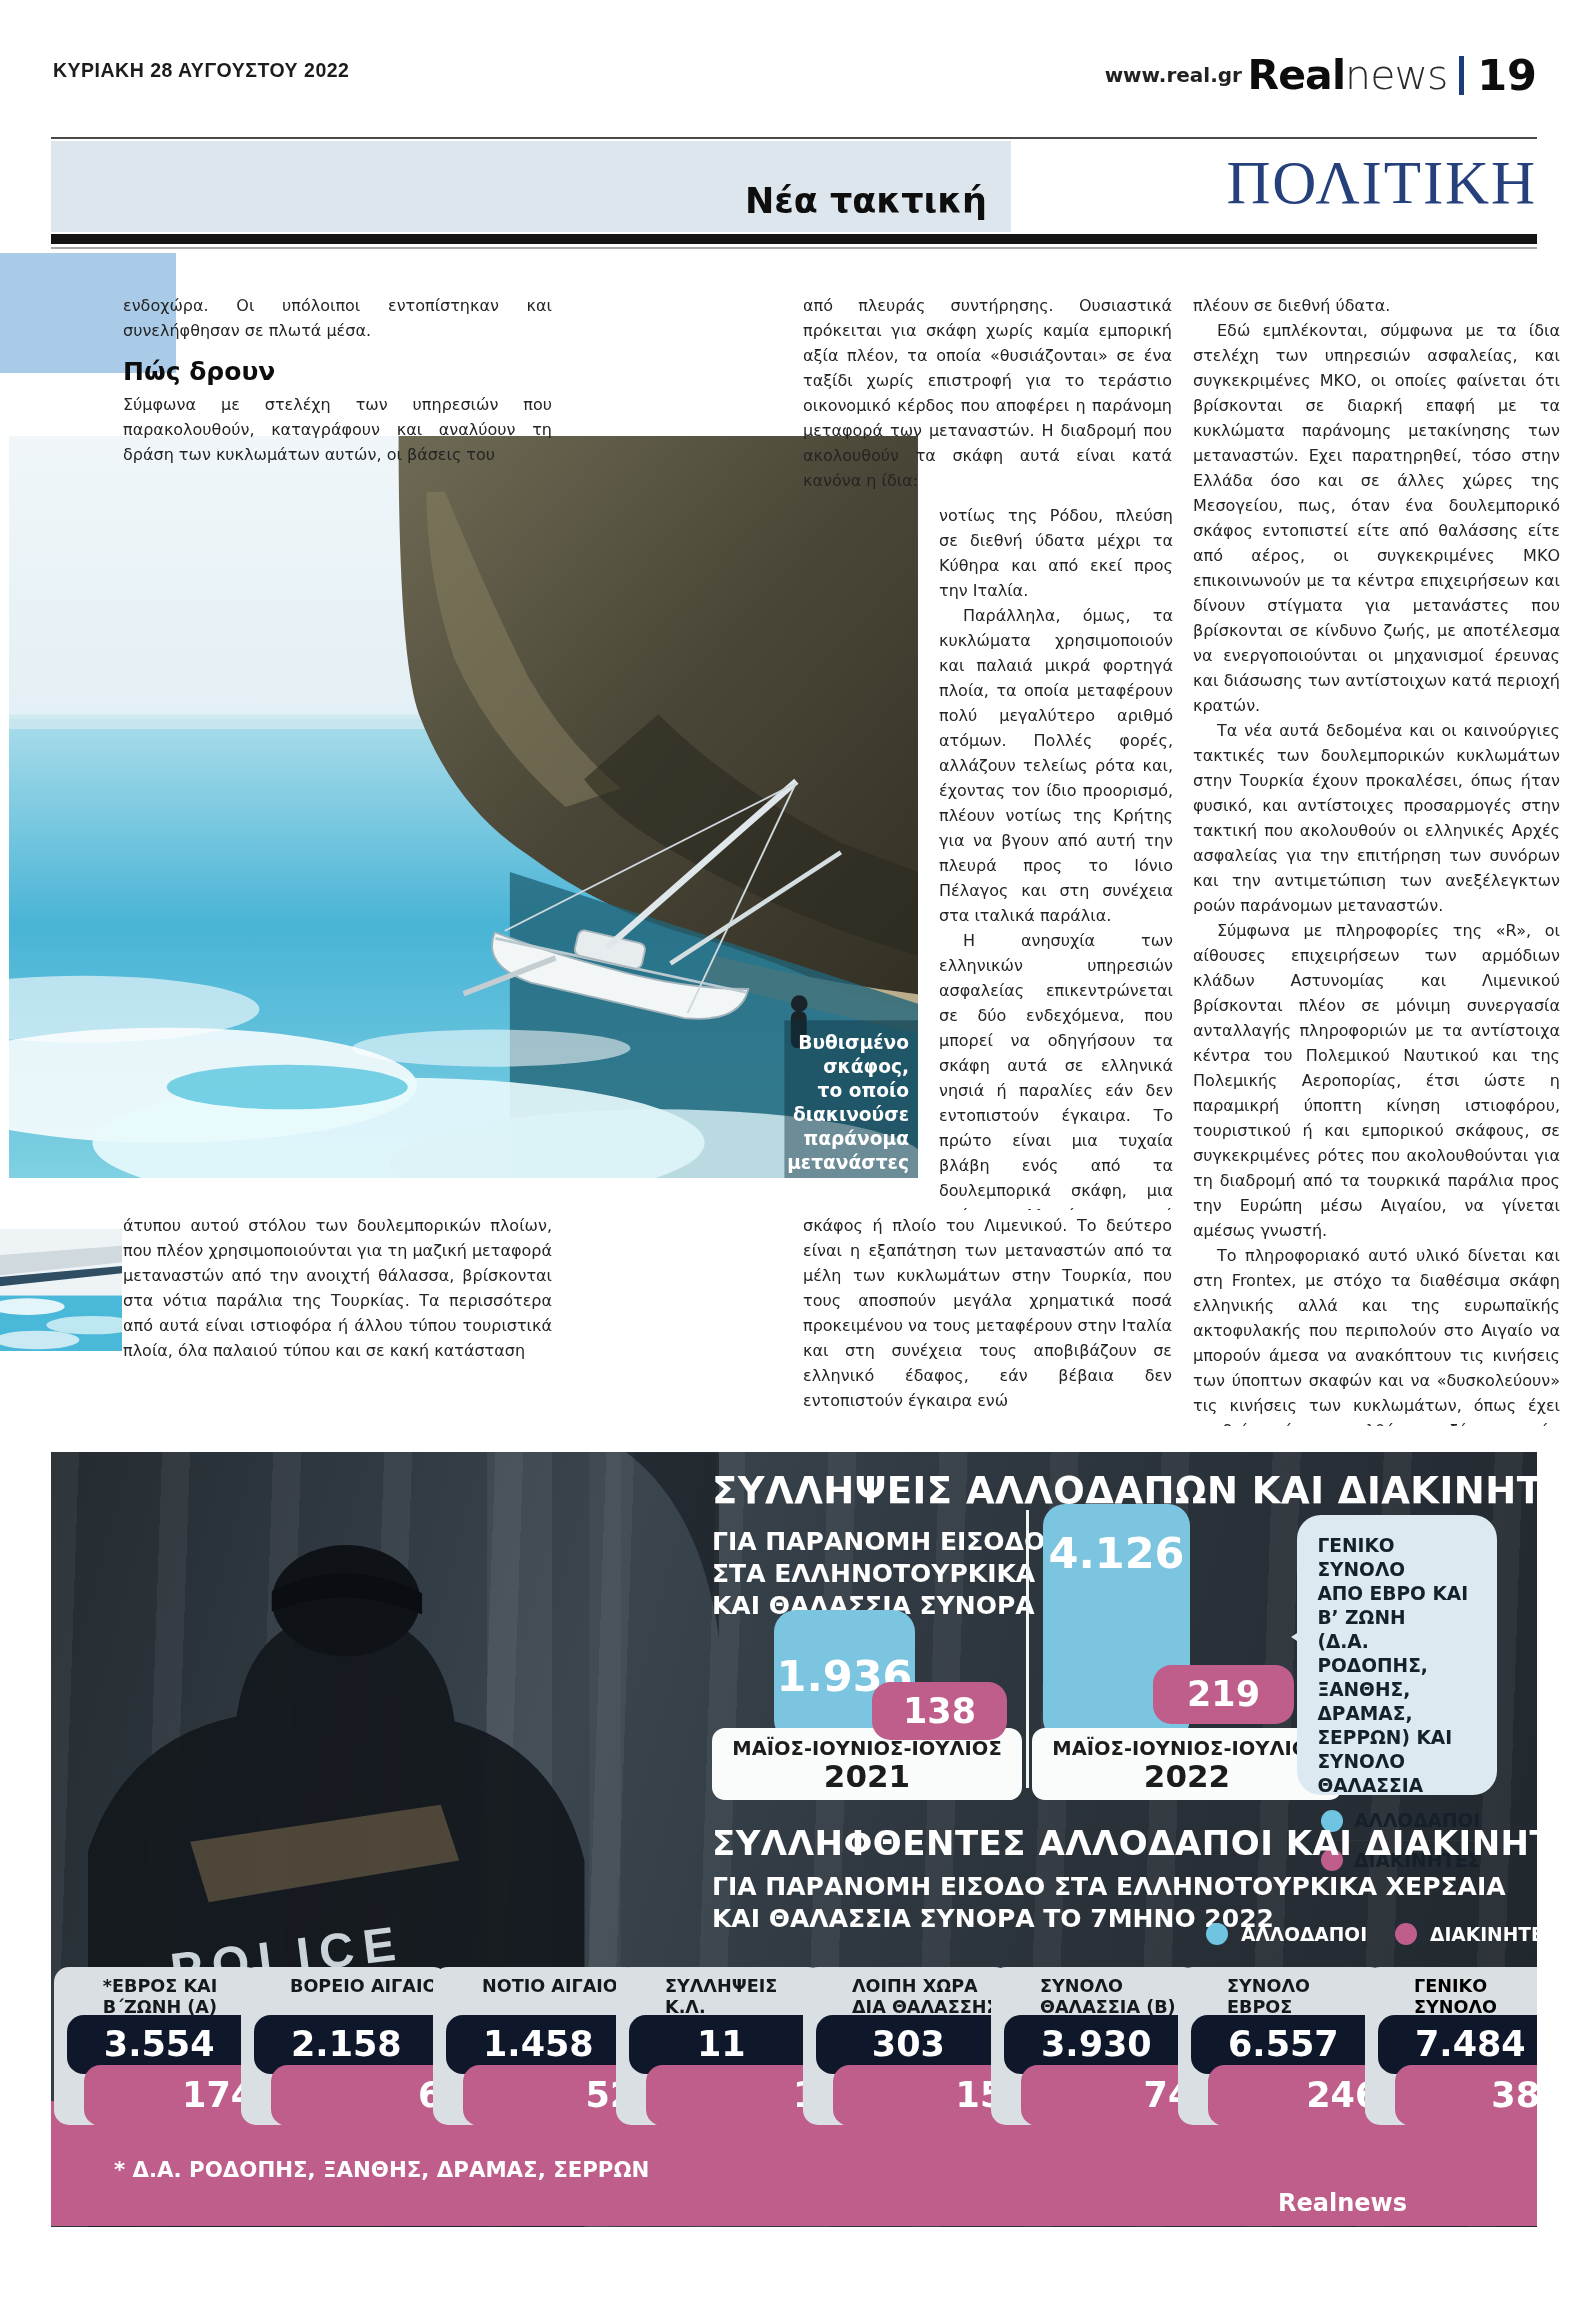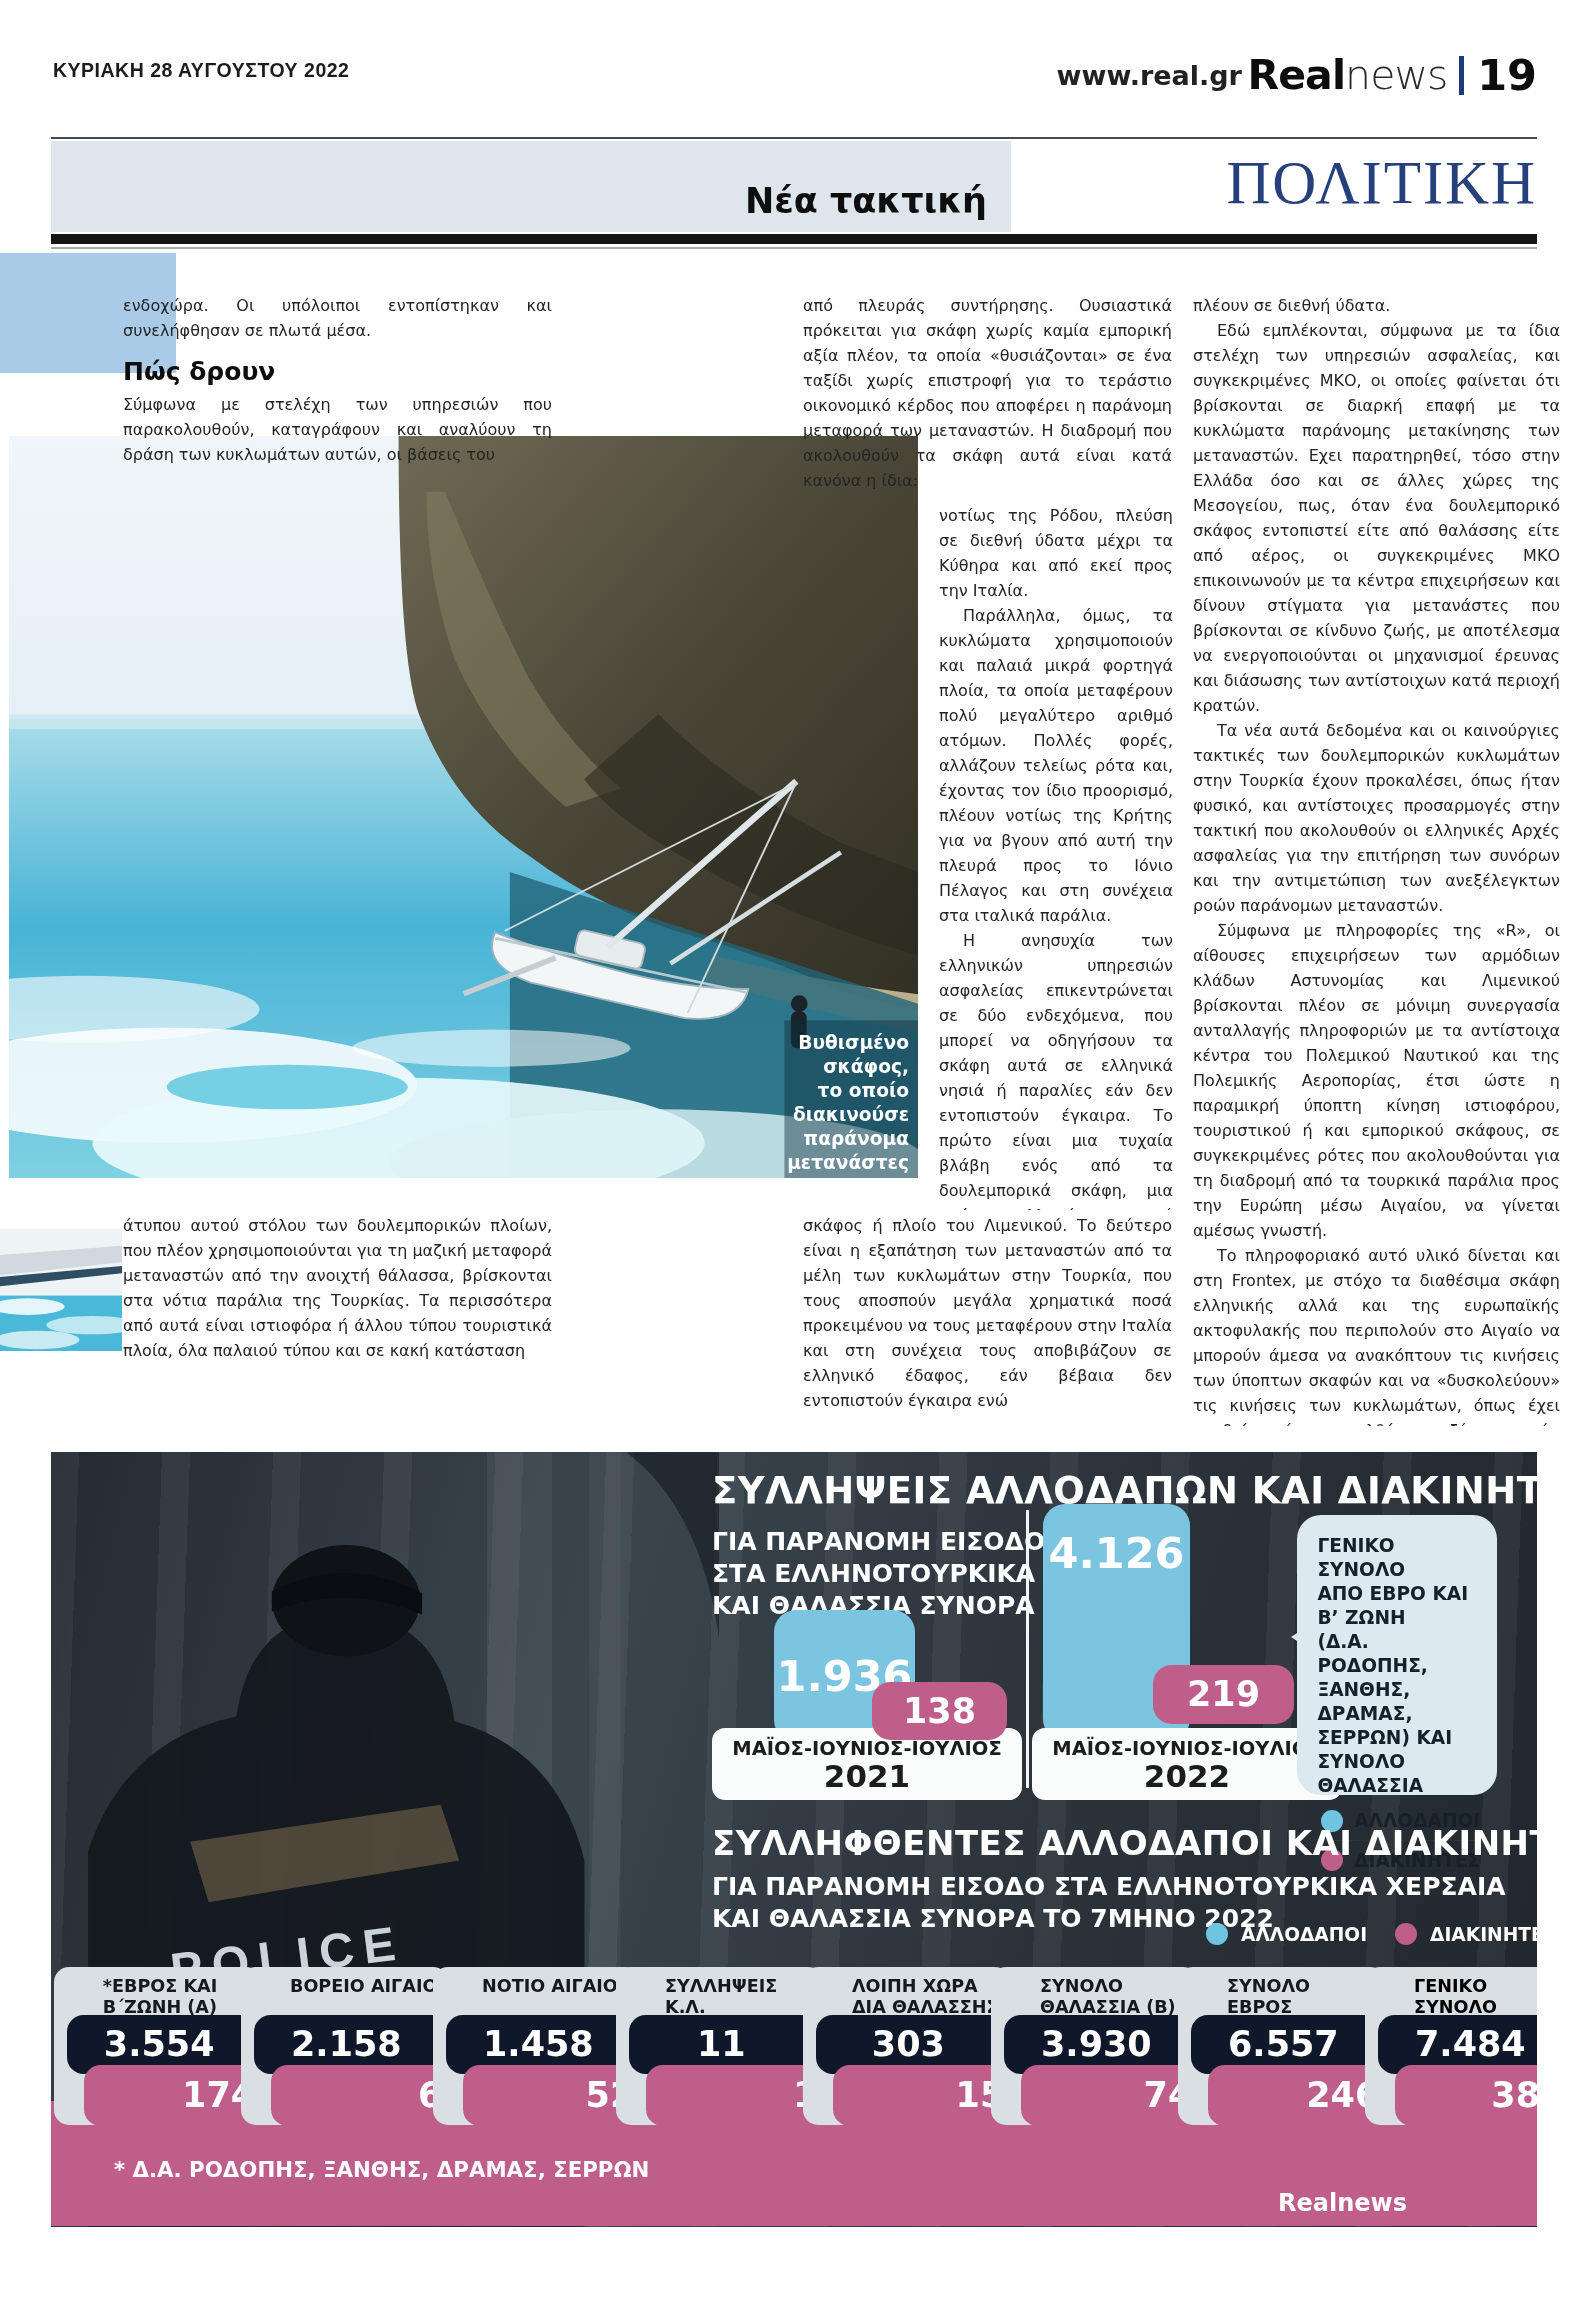--- a/index.html
+++ b/index.html
@@ -3,21 +3,21 @@
 <meta charset="utf-8">
 <title>Realnews p.19</title>
 <style>
   html,body{margin:0;padding:0;background:#e8e8e8;}
   .page{position:relative;width:1589px;height:2301px;background:#ffffff;overflow:hidden;
         font-family:"DejaVu Sans",sans-serif;color:#222;}
   .abs{position:absolute;}
   
   .date{left:53px;top:59px;font-size:19.5px;letter-spacing:0.5px;color:#1c1c1c;font-family:"Liberation Sans",sans-serif;font-weight:bold;}
   .masthead{right:52px;top:50px;display:flex;align-items:center;}
-  .site{font-size:27px;font-weight:800;margin-right:5.6px;}
+  .site{font-size:20px;font-weight:800;margin-right:5.6px;}
   .brand-real{font-size:41px;font-weight:900;letter-spacing:-0.9px;color:#0d0d0d;}
   .brand-news{font-size:41px;font-weight:300;color:#2a2a2a;letter-spacing:-0.9px;}
   .mast-div{width:5.6px;height:39px;background:#1d3a7a;margin:0 13px 0 11px;}
   .pageno{font-size:43px;font-weight:900;color:#0d0d0d;}
   .toprule{left:51px;top:137px;width:1486px;height:1.9px;background:#4a4a4a;}
   .kicker{left:51px;top:141px;width:960px;height:91px;background:#dde6ec;}
   .kicker-label{position:absolute;right:24px;bottom:11px;font-size:35px;font-weight:800;color:#0e0e0e;}
   .section-title{right:52px;top:148px;font-family:"Liberation Serif",serif;font-size:61px;
                  color:#26407c;letter-spacing:1.9px;font-weight:500;}
   .blackrule{left:51px;top:234px;width:1486px;height:10.2px;background:#141414;}

